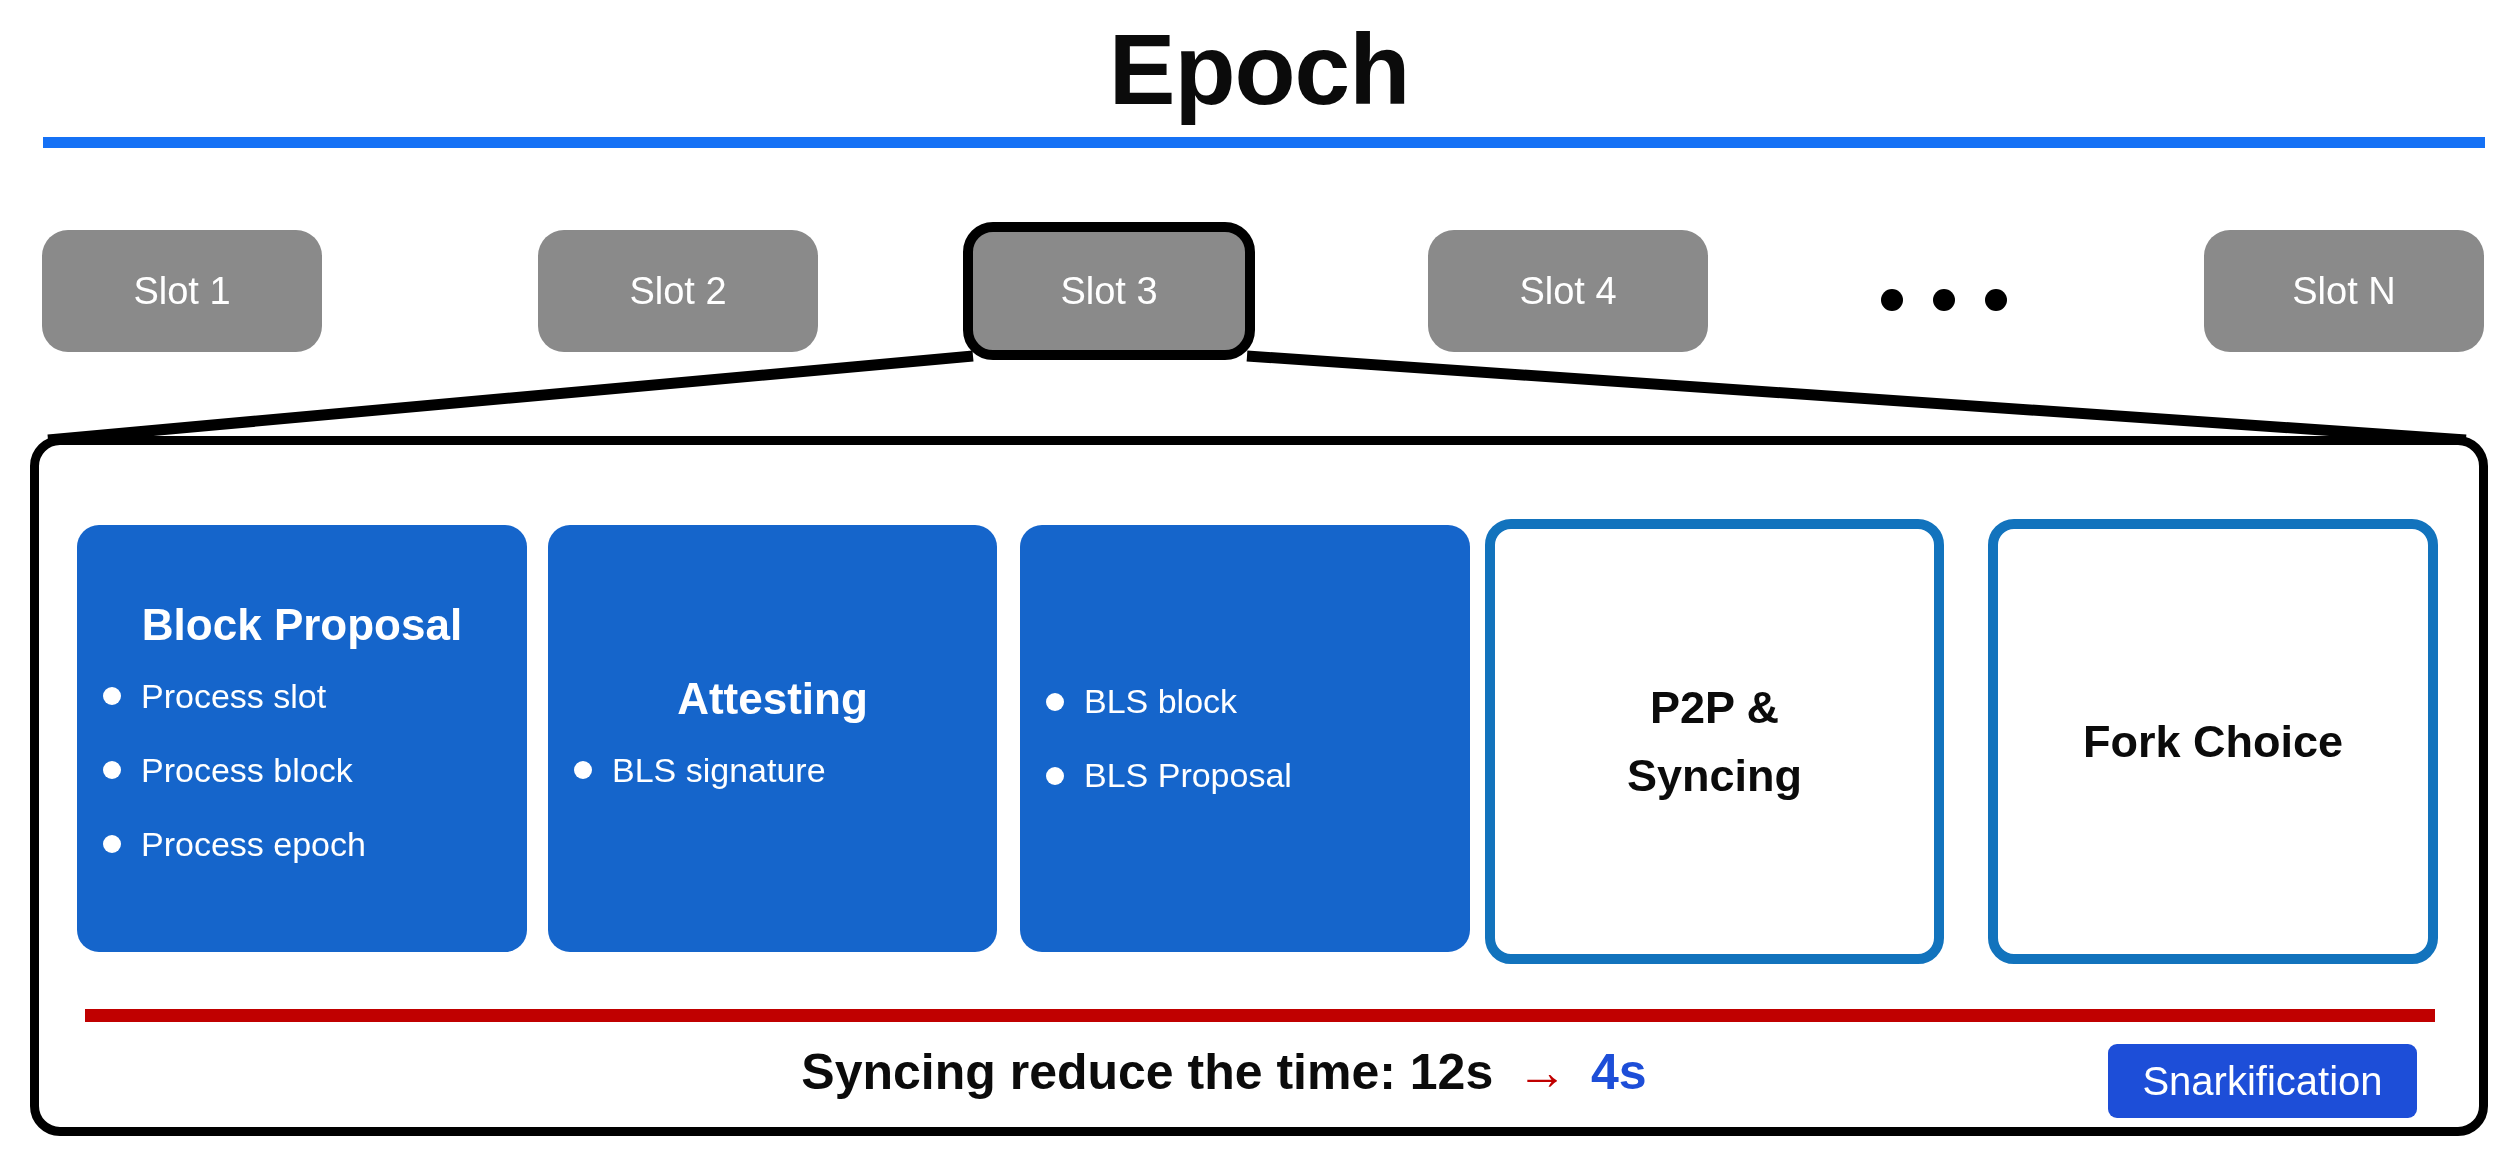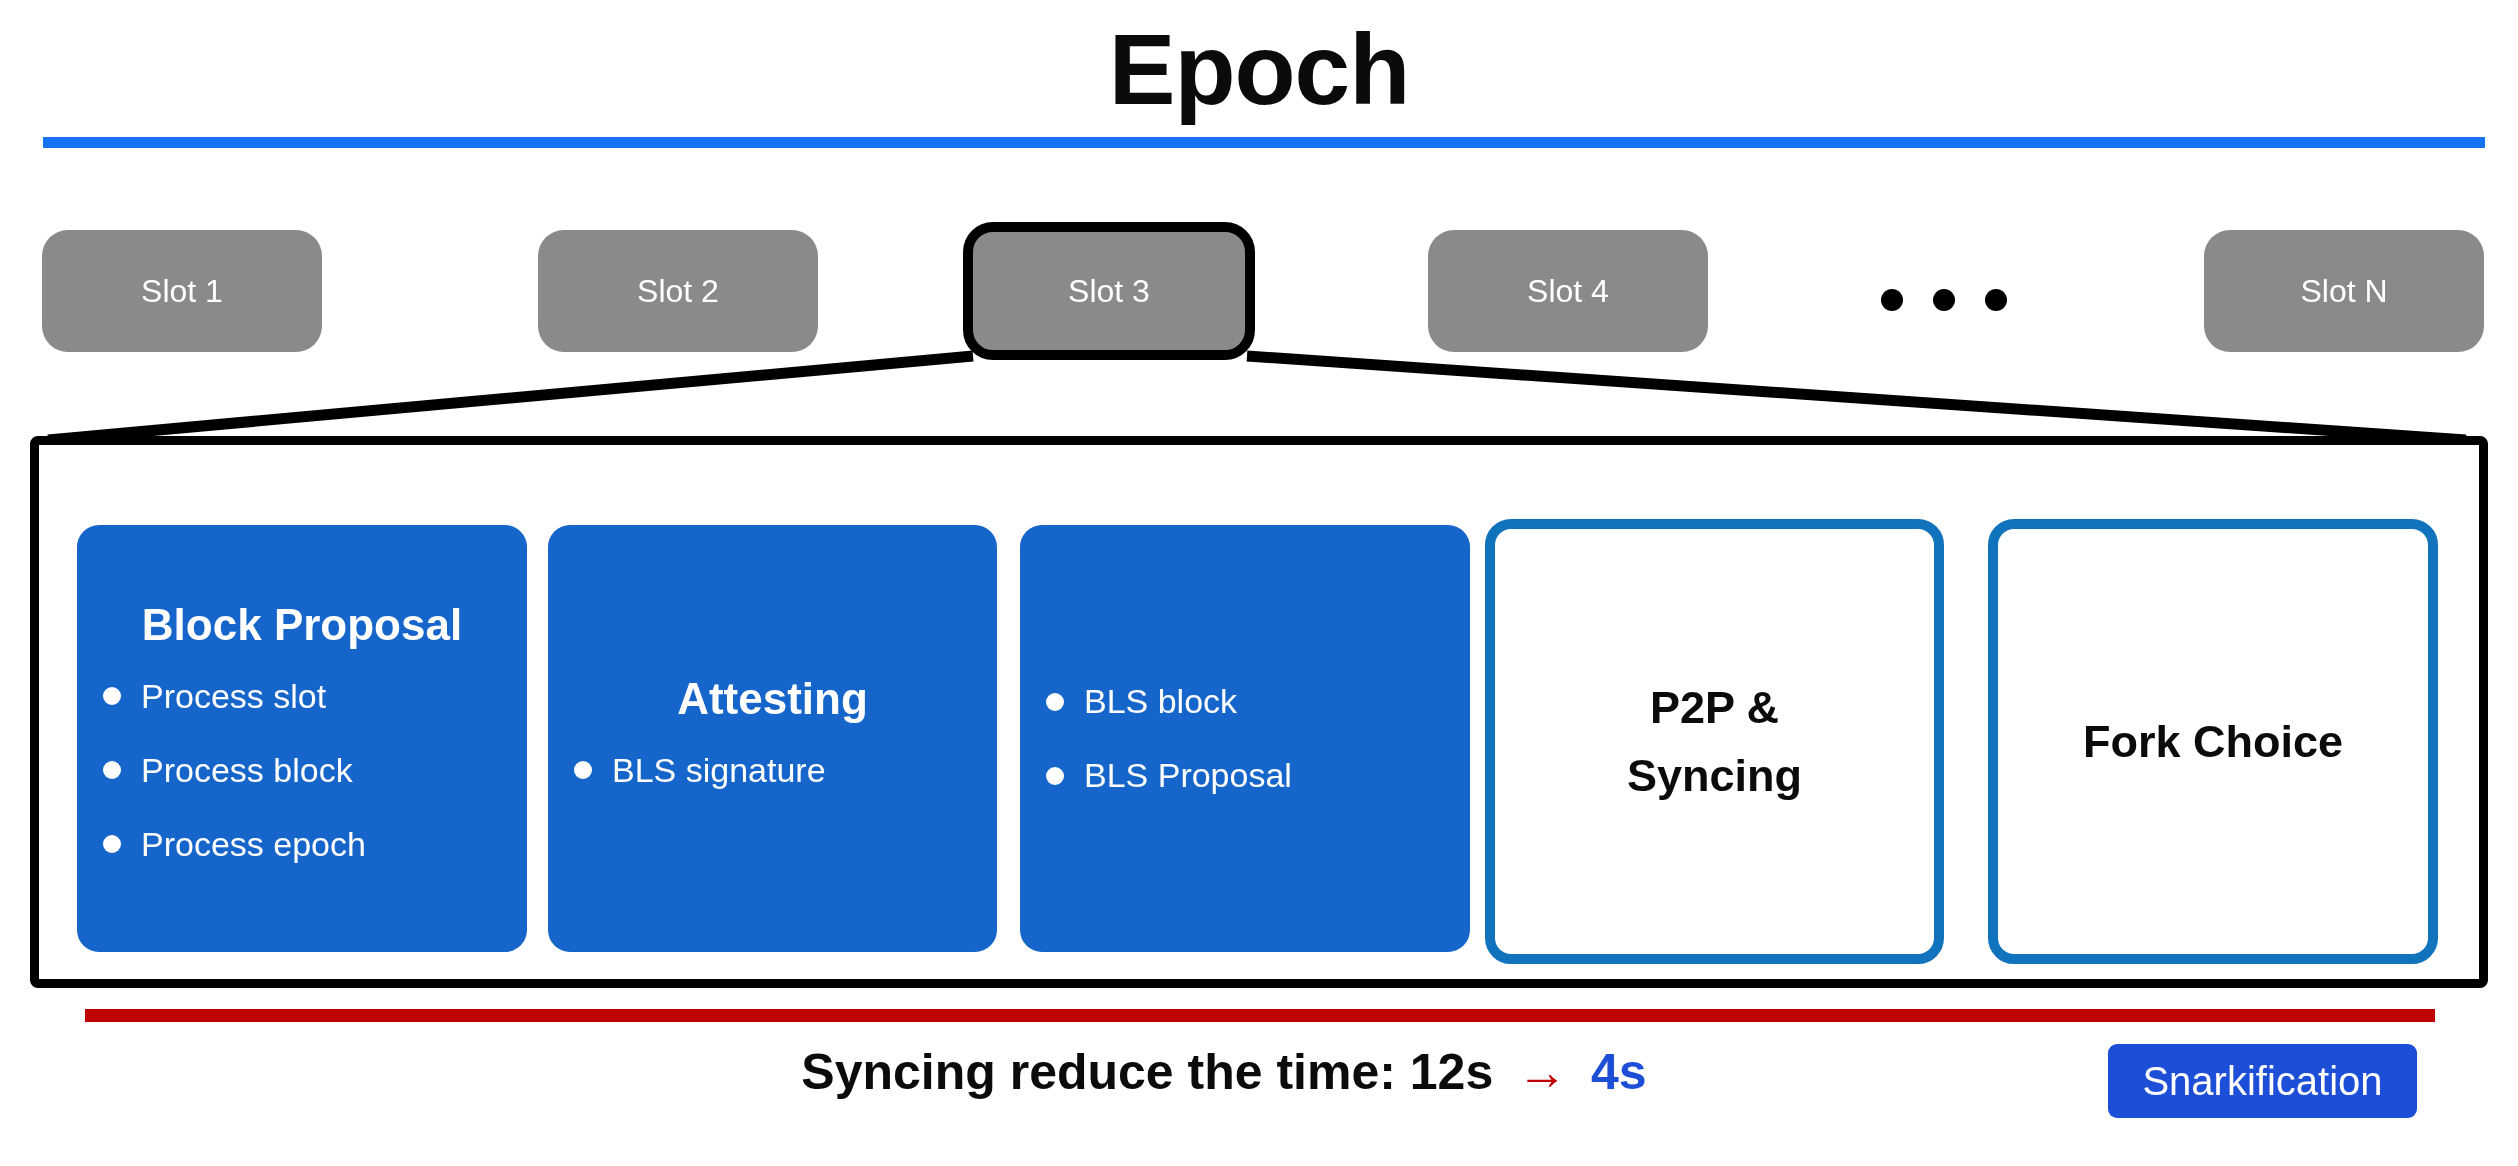--- a/index.html
+++ b/index.html
@@ -11,41 +11,41 @@
   .epoch-title{
     position:absolute;left:0;top:0;width:100%;height:135px;line-height:138px;
     text-align:center;font-size:100px;font-weight:700;color:#0b0b0b;letter-spacing:-1px;
   }
   .epoch-divider{
     position:absolute;left:43px;top:137px;width:2442px;height:11px;background:#1571F5;
   }
   
   .slot{
     position:absolute;top:230px;height:122px;width:280px;background:#8A8A8A;
-    border-radius:26px;color:#ffffff;font-size:32px;font-weight:400;
+    border-radius:26px;color:#ffffff;font-size:38px;font-weight:400;
     display:flex;align-items:center;justify-content:center;
   }
   .slot-1{left:42px;}
   .slot-2{left:505px;margin-left:33px;}
   .slot-4{left:1428px;}
   .slot-n{left:2204px;}
   .slot-3{
     left:963px;top:222px;width:292px;height:138px;box-sizing:border-box;
     border:10px solid #000000;border-radius:30px;background:#8A8A8A;
   }
   .ellipsis{
     position:absolute;left:1881px;top:289px;display:flex;gap:30px;align-items:center;
   }
   .ellipsis .dot{width:22px;height:22px;border-radius:50%;background:#000000;}
   
   .callout-svg{position:absolute;left:0;top:0;width:2518px;height:1166px;pointer-events:none;}
   
   .panel{
-    position:absolute;left:30px;top:436px;width:2458px;height:552px;box-sizing:border-box;
-    border:9px solid #000000;border-radius:8px;background:#ffffff;
+    position:absolute;left:30px;top:436px;width:2458px;height:700px;box-sizing:border-box;
+    border:9px solid #000000;border-radius:30px;background:#ffffff;
   }
   .card{
     position:absolute;box-sizing:border-box;border-radius:22px;
     display:flex;flex-direction:column;justify-content:center;
     padding:10px 24px;
   }
   .card.filled{background:#1565CB;color:#ffffff;}
   .card.outlined{
     background:#ffffff;border:10px solid #1273BD;border-radius:26px;color:#0b0b0b;
     align-items:center;text-align:center;

